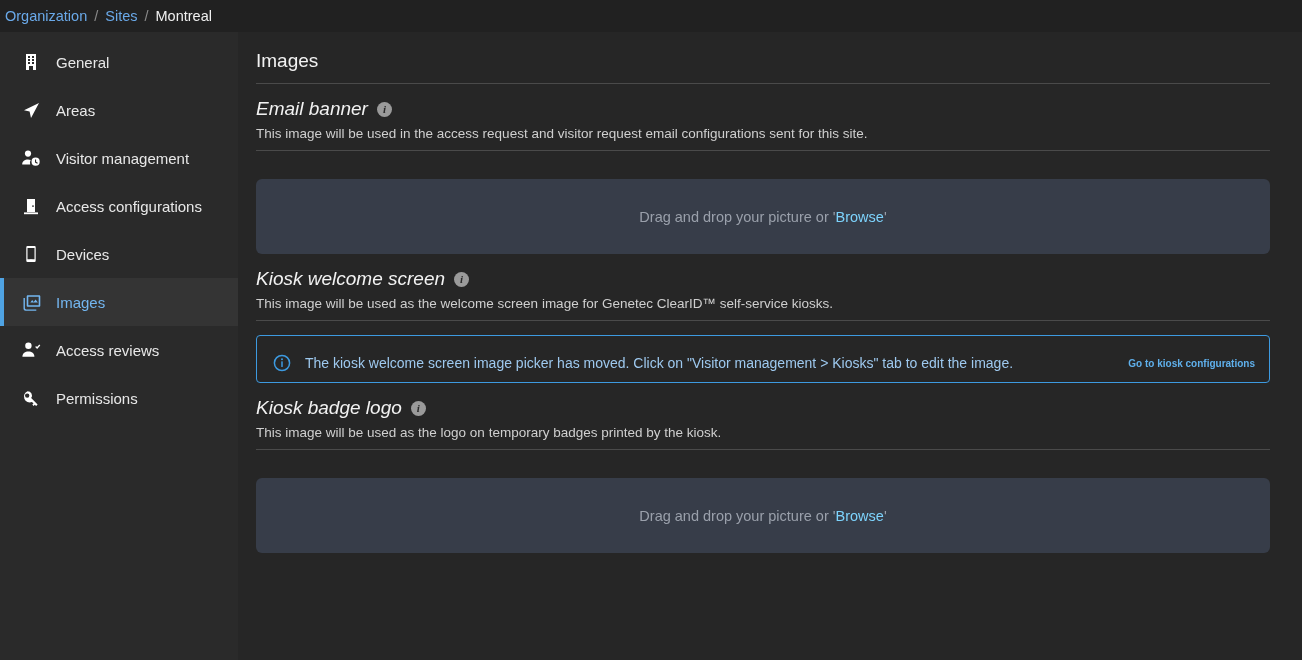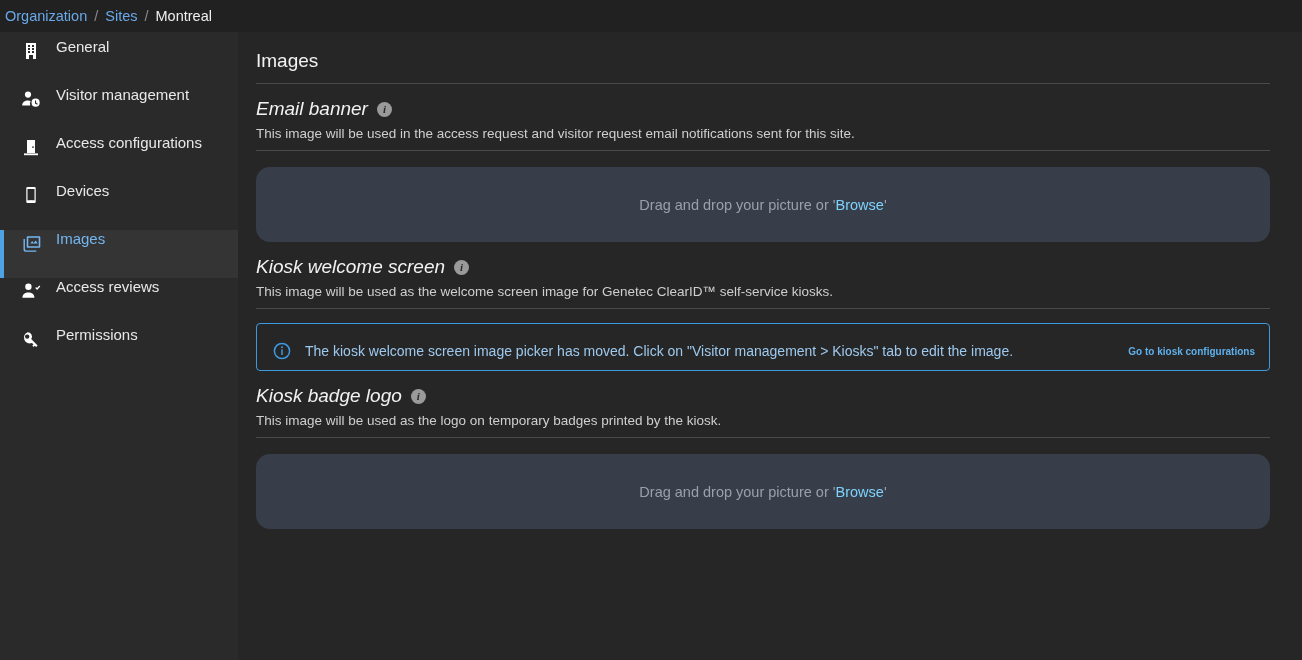--- a/index.html
+++ b/index.html
@@ -28,21 +28,21 @@
 
   
   .sidebar {
     width: 238px; flex: 0 0 238px;
     background: #2a2a2a;
     padding-top: 6px;
   }
   .nav-item {
     position: relative;
     height: 48px;
-    display: flex; align-items: flex-start;
+    display: flex; align-items: center;
     padding-left: 18px;
     cursor: pointer;
     color: #e8e8e8;
     font-size: 15px;
   }
   .nav-item.active { background: #343434; color: #73b6f0; }
   .nav-item.active::before {
     content: ""; position: absolute; left: 0; top: 0; bottom: 0;
     width: 4px; background: #4fa3e3;
   }
@@ -83,24 +83,24 @@
     font-family: "Liberation Serif", serif;
   }
   .section-desc {
     font-size: 13.5px; color: #cfcfcf;
     padding: 6px 0 9px 0;
     border-bottom: 1px solid #4a4a4a;
   }
 
   
   .dropzone {
-    margin-top: 16px;
+    margin-top: 28px;
     height: 75px;
     background: #373d49;
-    border-radius: 14px;
+    border-radius: 6px;
     display: flex; align-items: center; justify-content: center;
     color: #9aa0ab; font-size: 14.5px;
     cursor: pointer;
   }
   .browse-link {
     color: #7dd3fc; cursor: pointer;
   }
 
   
   .banner {
@@ -141,20 +141,28 @@
 
       <div class="nav-item">
         <span class="nav-icon">
           <svg width="20" height="20" viewBox="0 0 20 20">
             <path d="M5 2h10v16h-3v-4H8v4H5V2zm2 2v2h2V4H7zm4 0v2h2V4h-2zM7 7v2h2V7H7zm4 0v2h2V7h-2zM7 10v2h2v-2H7zm4 0v2h2v-2h-2z"></path>
           </svg>
         </span>
         <span>General</span>
       </div>
 
+      <div class="nav-item">
+        <span class="nav-icon">
+          <svg width="20" height="20" viewBox="0 0 20 20">
+            <path d="M18 3L3 10.2l5.6 1.4L10 18l8-15z"></path>
+          </svg>
+        </span>
+        <span>Areas</span>
+      </div>
 
       <div class="nav-item">
         <span class="nav-icon">
           <svg width="20" height="20" viewBox="0 0 20 20">
             <circle cx="7" cy="5.6" r="3.1"></circle>
             <path d="M1.2 16.5c0-3.2 2.6-5 5.8-5 1 0 1.9.2 2.7.5a5 5 0 00-.5 4.5H1.2z"></path>
             <path d="M14.6 9.6a4.1 4.1 0 100 8.2 4.1 4.1 0 000-8.2zm-.6 1.8h1.1v2.4l1.7 1-.55.95-2.25-1.35v-3z"></path>
           </svg>
         </span>
         <span>Visitor management</span>
@@ -214,21 +222,21 @@
 
     <div class="main">
 
       <div class="page-title">Images</div>
 
       <div class="section">
         <div class="section-head">
           <span class="section-title">Email banner</span>
           <span class="info-dot">i</span>
         </div>
-        <div class="section-desc">This image will be used in the access request and visitor request email notifications sent for this site.</div>
+        <div class="section-desc">This image will be used in the access request and visitor request email configurations sent for this site.</div>
         <div class="dropzone">
           <span>Drag and drop your picture or '</span>
             <span class="browse-link">Browse</span>
             <span>'</span>
         </div>
       </div>
 
       <div class="section">
         <div class="section-head">
           <span class="section-title">Kiosk welcome screen</span>

